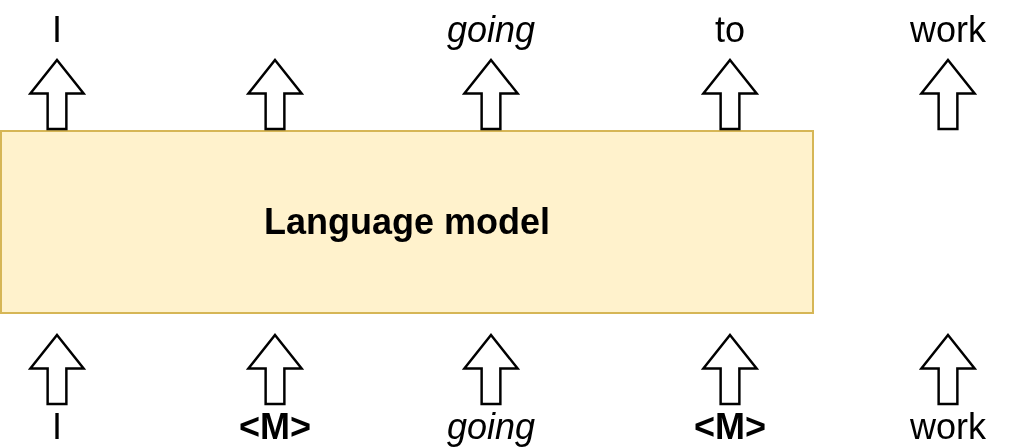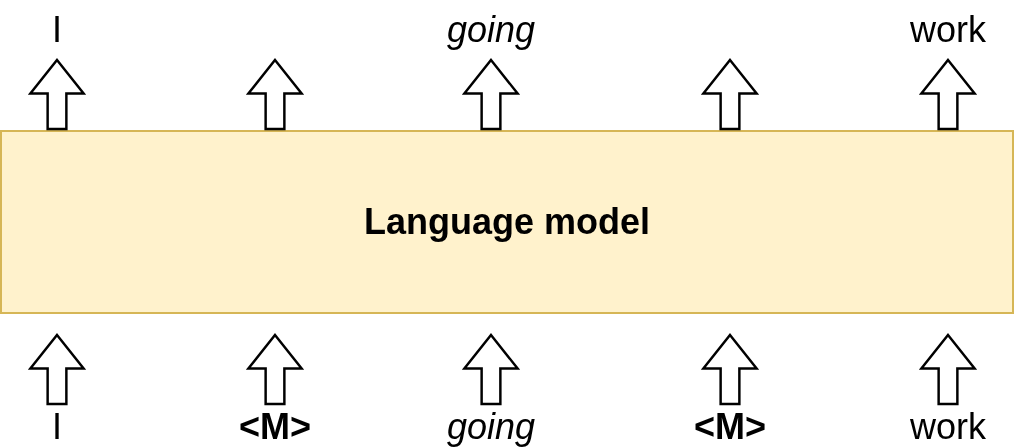--- a/index.html
+++ b/index.html
@@ -10,21 +10,21 @@
     height: 447px;
     background: #ffffff;
     overflow: hidden;
     font-family: "Liberation Sans", sans-serif;
     color: #000000;
   }
   .lm-box {
     position: absolute;
     left: 0;
     top: 130px;
-    width: 1014px;
+    width: 814px;
     height: 184px;
     background: #FFF2CC;
     border: 2px solid #D6B656;
     display: flex;
     align-items: center;
     justify-content: center;
   }
   .lm-box .box-label {
     font-size: 36px;
     font-weight: bold;
@@ -98,20 +98,21 @@
     <svg class="arrow top" viewBox="0 0 58 74">
       <polygon points="29,2 56,36 38.5,36 38.5,72 19.5,72 19.5,36 2,36" fill="#FFFFFF" stroke="#000000" stroke-width="2.5" stroke-linejoin="miter"></polygon>
     </svg>
     <svg class="arrow bottom" viewBox="0 0 58 74">
       <polygon points="29,2 56,36 38.5,36 38.5,72 19.5,72 19.5,36 2,36" fill="#FFFFFF" stroke="#000000" stroke-width="2.5" stroke-linejoin="miter"></polygon>
     </svg>
     <div class="word in">going</div>
   </div>
 
   <div class="col col-4">
+    <div class="word out">to</div>
     <svg class="arrow top" viewBox="0 0 58 74">
       <polygon points="29,2 56,36 38.5,36 38.5,72 19.5,72 19.5,36 2,36" fill="#FFFFFF" stroke="#000000" stroke-width="2.5" stroke-linejoin="miter"></polygon>
     </svg>
     <svg class="arrow bottom" viewBox="0 0 58 74">
       <polygon points="29,2 56,36 38.5,36 38.5,72 19.5,72 19.5,36 2,36" fill="#FFFFFF" stroke="#000000" stroke-width="2.5" stroke-linejoin="miter"></polygon>
     </svg>
     <div class="word in">&lt;M&gt;</div>
   </div>
 
   <div class="col col-5">

